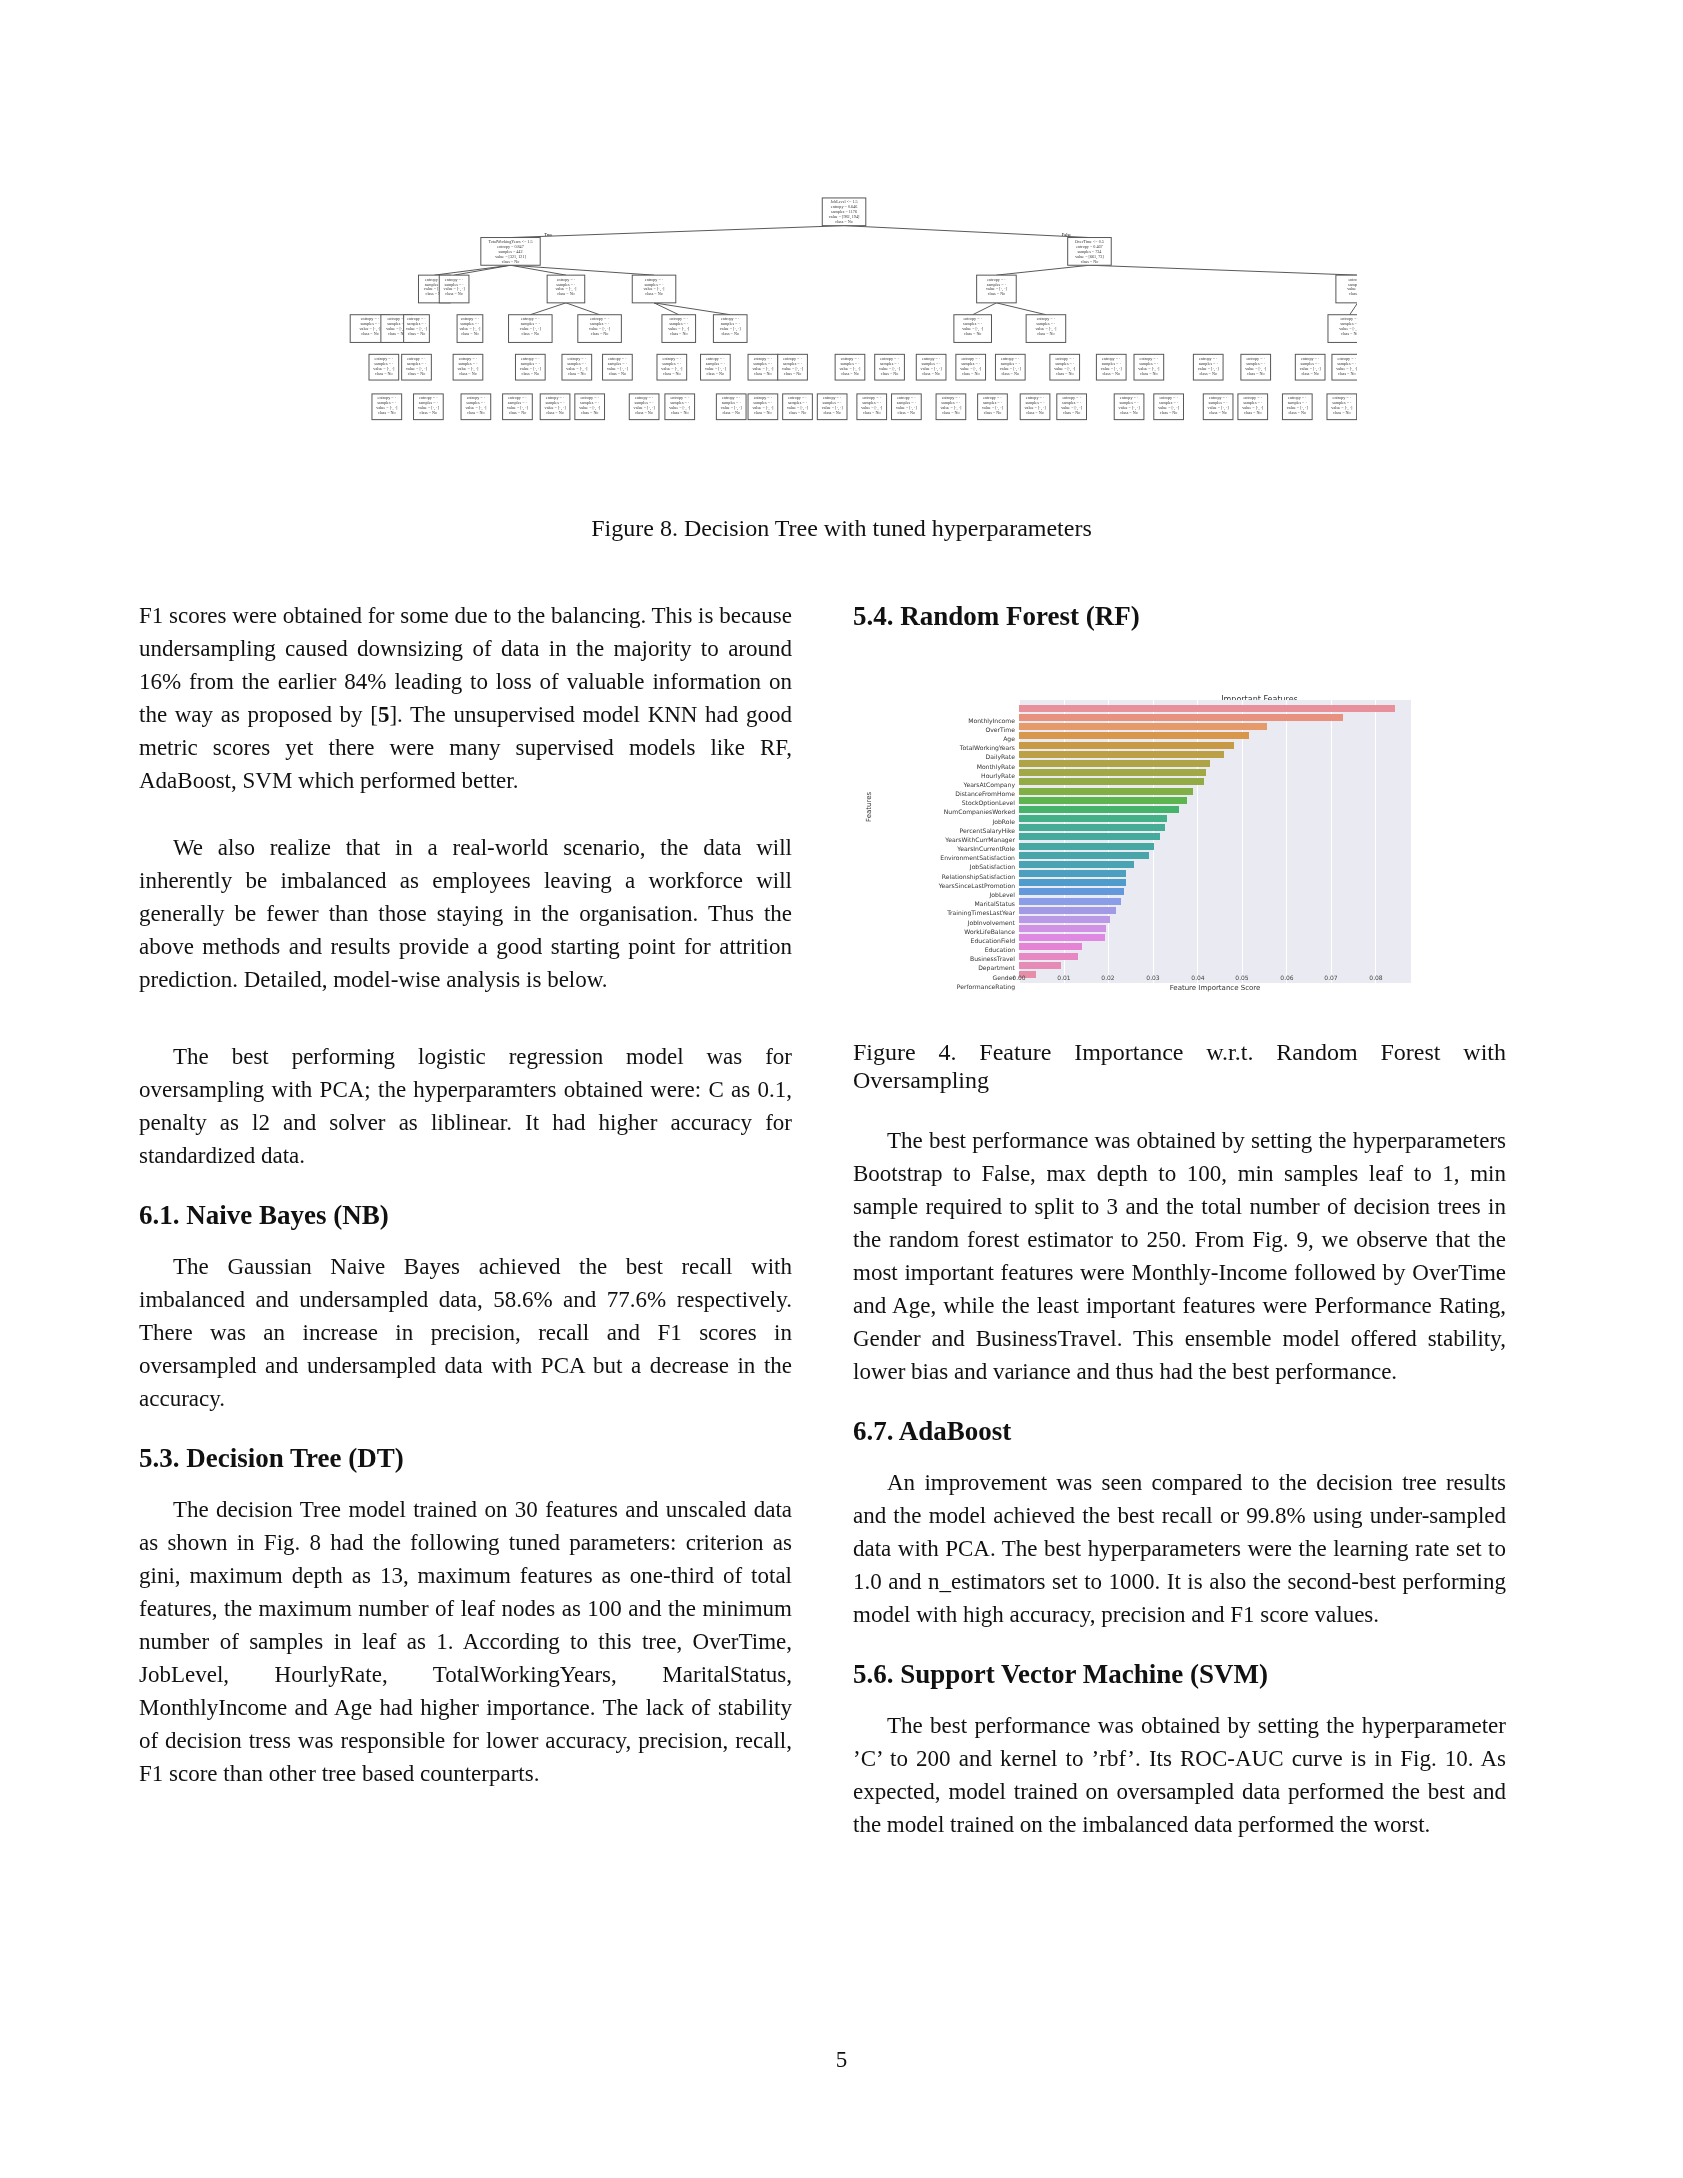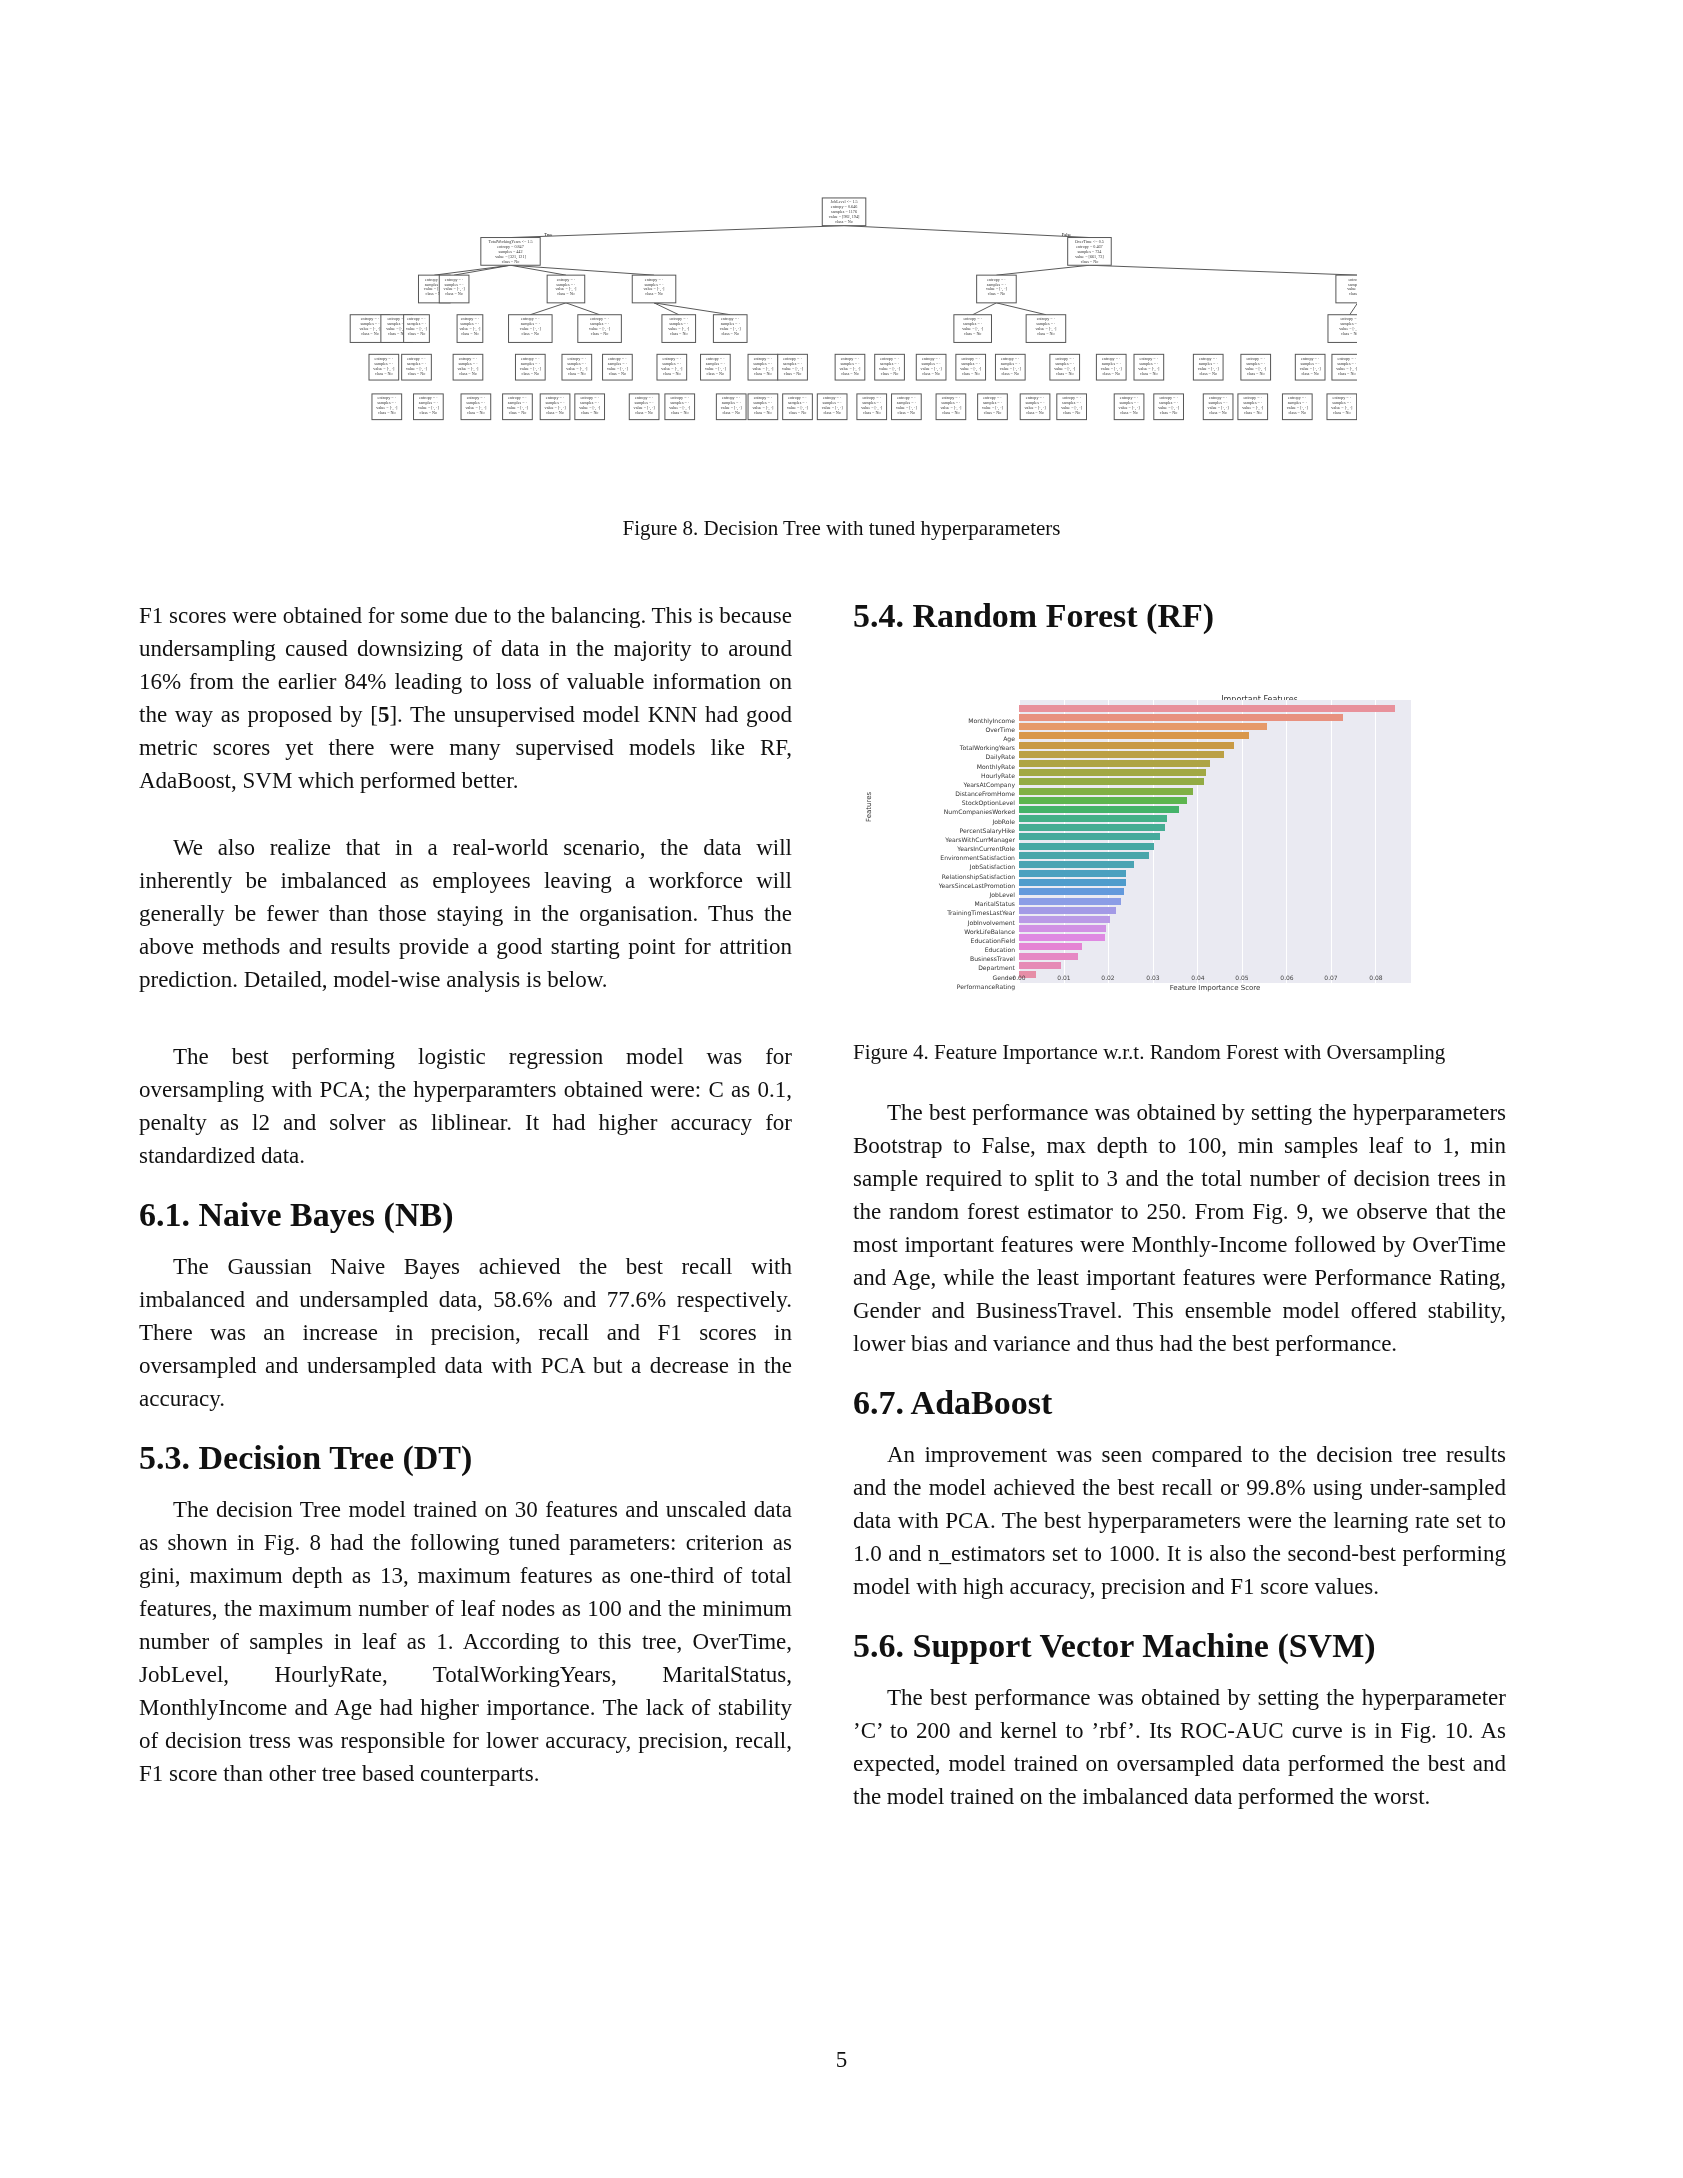--- a/index.html
+++ b/index.html
@@ -4,28 +4,28 @@
 <style>
   html, body { margin: 0; padding: 0; background: #ffffff; }
   body { width: 1683px; height: 2178px; position: relative; font-family: "Liberation Serif", serif; color: #111; overflow: hidden; }
   .abs { position: absolute; }
   
   #tree-figure { position: absolute; left: 337px; top: 193px; width: 1020px; height: 287px; }
   #tree-svg { width: 1020px; height: 287px; }
   .tnode rect { fill: #fff; stroke: #555; stroke-width: 1; }
   .tnode text { font-family: "Liberation Serif", serif; font-size: 4.2px; fill: #333; text-anchor: middle; }
   .tedge { stroke: #444; stroke-width: 0.9; fill: none; }
-  .caption { font-size: 21px; line-height: 28px; }
+  .caption { font-size: 24px; line-height: 28px; }
   #fig8-caption { left: 0; width: 1683px; top: 514px; text-align: center; }
   .col { position: absolute; width: 653px; font-size: 23px; line-height: 33px; text-align: justify; }
   #left-col { left: 139px; top: 599px; }
   #right-col { left: 853px; top: 599px; }
   .para { margin: 0; text-indent: 34px; }
   .para.noindent { text-indent: 0; }
-  .h2 { font-weight: bold; font-size: 34px; line-height: 34px; margin: 0; }
+  .h2 { font-weight: bold; font-size: 27px; line-height: 34px; margin: 0; }
   .gap-s { height: 18px; }
   .gap-m { height: 34px; }
   
   #chart { position: relative; width: 653px; height: 337px; margin-top: 40px; margin-bottom: 28px; }
   #chart-title { position: absolute; left: 160px; right: 0; top: 10px; text-align: center; font-family: "DejaVu Sans", sans-serif; font-size: 8px; color: #333; }
   #chart-plot { position: absolute; left: 166px; top: 27px; width: 392px; height: 283px; background: #eaeaf2; }
   .gridline { position: absolute; top: 0; bottom: 0; width: 1px; background: #ffffff; }
   .bar-label { position: absolute; right: 396px; width: 158px; text-align: right; font-family: "DejaVu Sans", sans-serif; font-size: 6.1px; color: #333; white-space: nowrap; }
   .bar { position: absolute; left: 0; height: 7px; }
   .xtick { position: absolute; top: 288px; font-family: "DejaVu Sans", sans-serif; font-size: 6px; color: #444; transform: translateX(-50%); }

